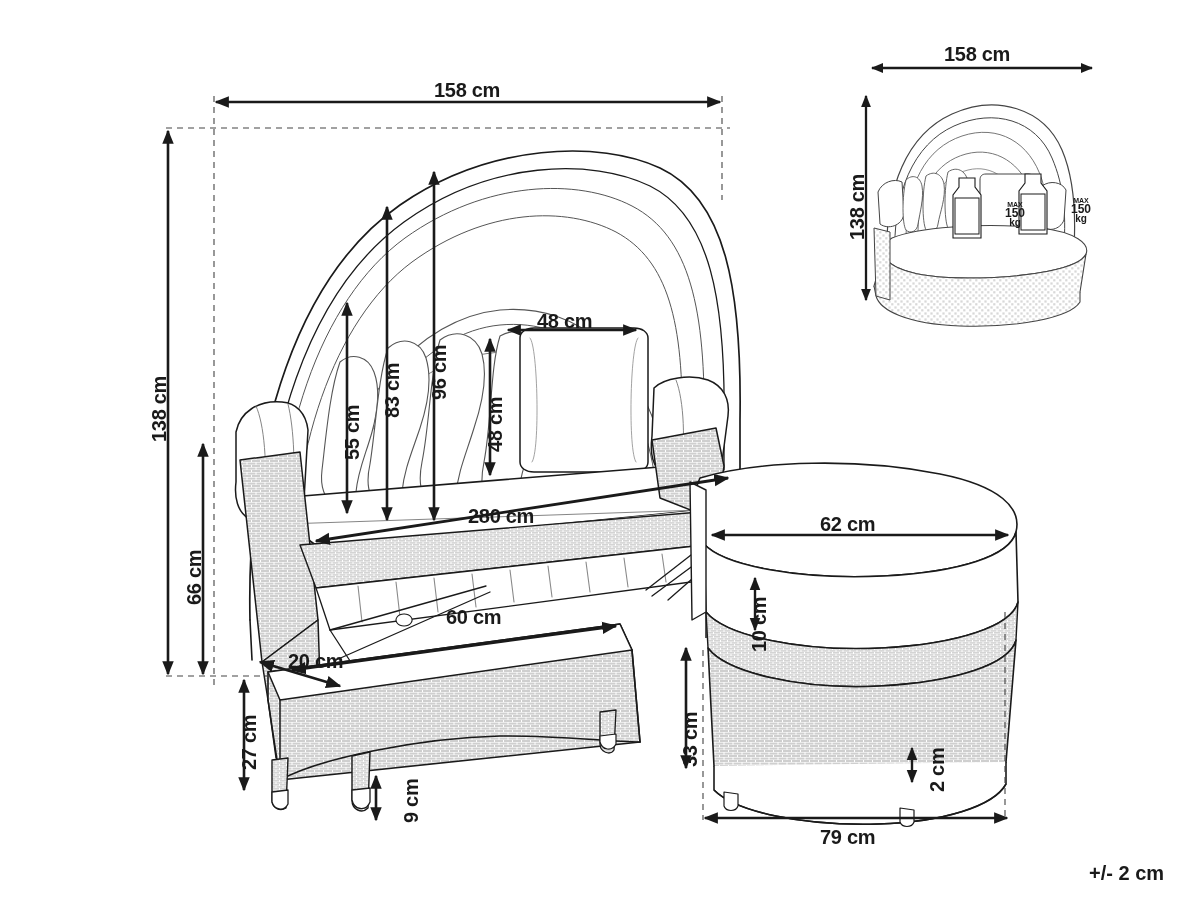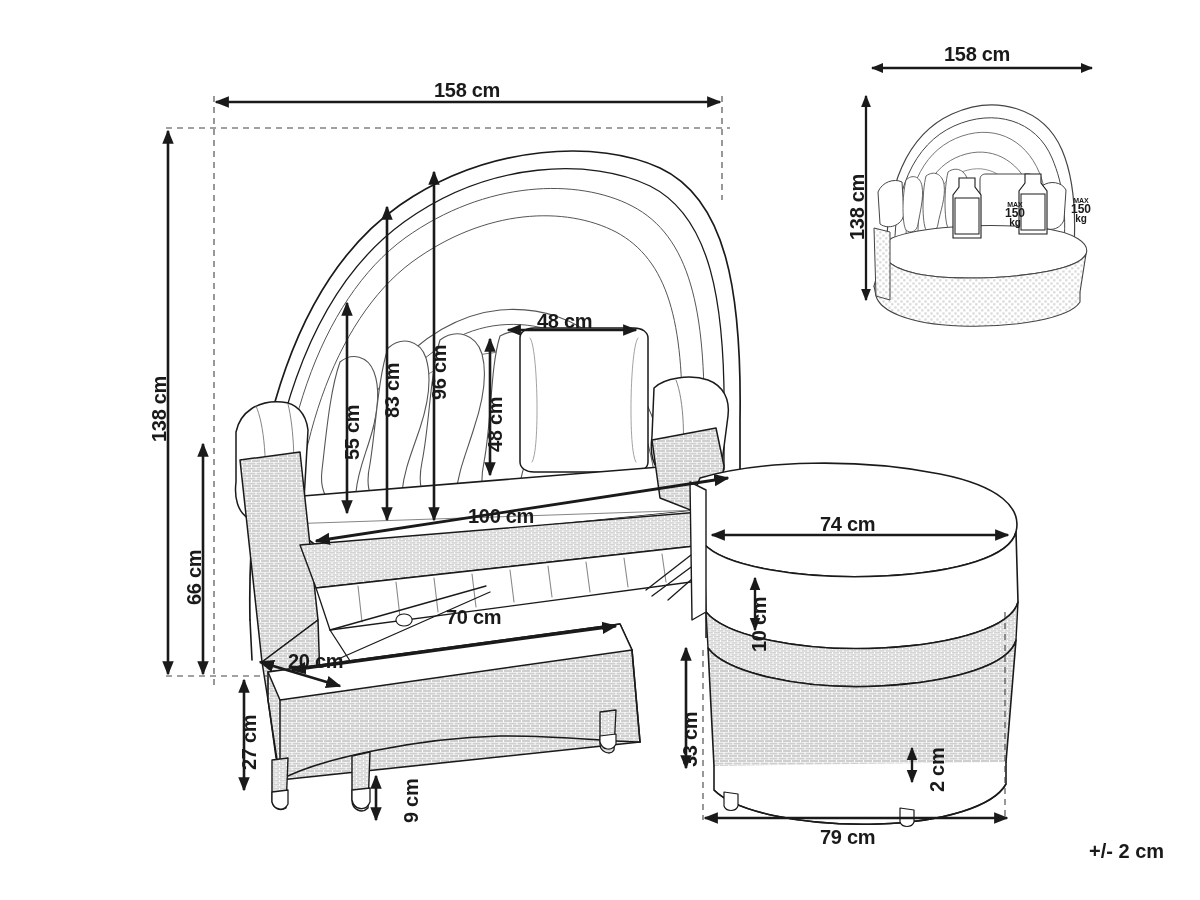--- a/index.html
+++ b/index.html
@@ -336,33 +336,33 @@
   <div class="dim-label vert" style="left:428px; top:400px;">96 cm</div>
 
   <div class="dim-label vert" style="left:381px; top:418px;">83 cm</div>
 
   <div class="dim-label vert" style="left:341px; top:460px;">55 cm</div>
 
   <div class="dim-label" style="left:537px; top:310px;">48 cm</div>
 
   <div class="dim-label vert" style="left:484px; top:452px;">48 cm</div>
 
-  <div class="dim-label" style="left:468px; top:505px;">100 cm</div>
+  <div class="dim-label" style="left:468px; top:505px;">280 cm</div>
 
   <div class="dim-label vert" style="left:183px; top:605px;">66 cm</div>
 
   <div class="dim-label" style="left:288px; top:650px;">20 cm</div>
 
-  <div class="dim-label" style="left:446px; top:606px;">70 cm</div>
+  <div class="dim-label" style="left:446px; top:606px;">60 cm</div>
 
   <div class="dim-label vert" style="left:238px; top:770px;">27 cm</div>
 
   <div class="dim-label vert" style="left:400px; top:823px;">9 cm</div>
 
-  <div class="dim-label" style="left:820px; top:513px;">74 cm</div>
+  <div class="dim-label" style="left:820px; top:513px;">62 cm</div>
 
   <div class="dim-label vert" style="left:748px; top:652px;">10 cm</div>
 
   <div class="dim-label vert" style="left:679px; top:767px;">33 cm</div>
 
   <div class="dim-label vert" style="left:926px; top:792px;">2 cm</div>
 
   <div class="dim-label" style="left:820px; top:826px;">79 cm</div>
 
   <div class="dim-label" style="left:944px; top:43px;">158 cm</div>
@@ -374,15 +374,15 @@
     <span class="b-num">150</span>
     <span class="b-kg">kg</span>
   </div>
 
   <div class="badge" style="left:1021px; top:197px; width:24px;">
     <span class="b-max">MAX</span>
     <span class="b-num">150</span>
     <span class="b-kg">kg</span>
   </div>
 
-  <div class="tolerance" style="left:1089px; top:840px;">+/- 2 cm</div>
+  <div class="tolerance" style="left:1089px; top:862px;">+/- 2 cm</div>
 
 </div>
 
 </body></html>

